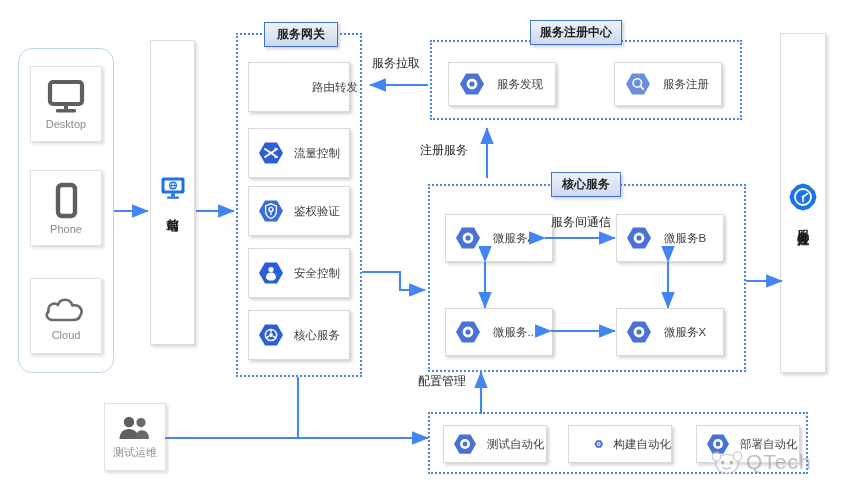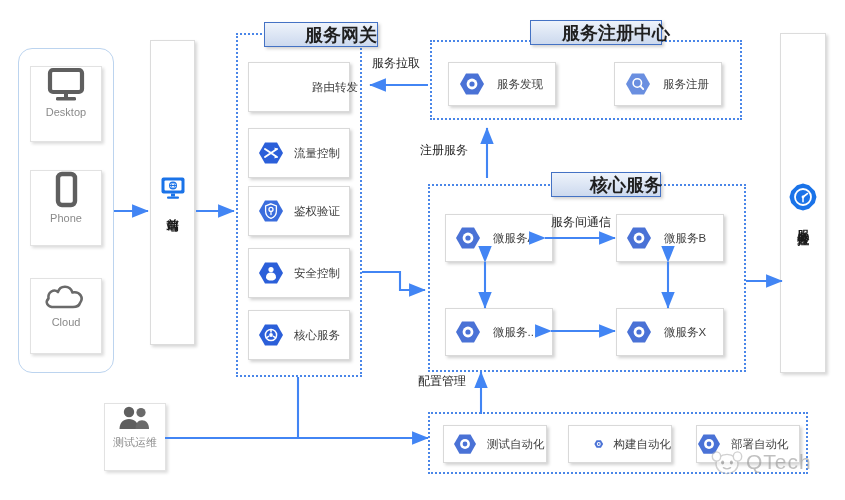--- a/index.html
+++ b/index.html
@@ -18,35 +18,34 @@
   .item .lbl{font-size:11.5px;color:#404040;white-space:nowrap;}
 
   
   .group{
     position:absolute;border:2px dotted #4a86e8;box-sizing:border-box;background:transparent;
   }
   .group-title{
     position:absolute;z-index:6;
     background:linear-gradient(#eef3fb,#ccd9ee);
     border:1px solid #4472c4;
-    color:#1f1f1f;font-size:18px;font-weight:bold;
+    color:#1f1f1f;font-size:12px;font-weight:bold;
     display:flex;align-items:center;justify-content:center;
     box-shadow:2px 2px 3px rgba(0,0,0,.18);
     white-space:nowrap;
-    padding-left:40px;
   }
 
   
   .devgroup{
     position:absolute;border:1px solid #bcd4ef;border-radius:14px;box-sizing:border-box;
   }
   .devbox{
     position:absolute;background:#fff;border:1px solid #e2e2e2;
     box-shadow:2px 2px 3px rgba(0,0,0,.14);
-    display:flex;flex-direction:column;align-items:center;
+    display:flex;flex-direction:column;align-items:center;justify-content:center;
     box-sizing:border-box;
   }
   .devbox .dlbl{font-size:11px;color:#8a8a8a;margin-top:1px;}
 
   
   .column{
     position:absolute;background:#fff;border:1px solid #dcdcdc;
     box-shadow:2px 2px 3px rgba(0,0,0,.16);
     display:flex;flex-direction:column;align-items:center;justify-content:center;
     box-sizing:border-box;
@@ -275,21 +274,21 @@
 
   <div class="card item" style="left:568px;top:425px;width:104px;height:38px;padding-left:25px;">
     <svg width="24" height="22" viewBox="0 0 26 24">
       <path d="M7 1.5 L19 1.5 L25 12 L19 22.5 L7 22.5 L1 12 Z" fill="#4a72d6"></path>
       <circle cx="13" cy="12" r="5.4" fill="#fff"></circle>
       <circle cx="13" cy="12" r="2.6" fill="#4a72d6"></circle>
     </svg>
     <span class="lbl" style="margin-left:10px;">构建自动化</span>
   </div>
 
-  <div class="card item" style="left:696px;top:425px;width:104px;height:38px;">
+  <div class="card item" style="left:696px;top:425px;width:104px;height:38px;padding-left:9px;">
     <svg width="24" height="22" viewBox="0 0 26 24">
       <path d="M7 1.5 L19 1.5 L25 12 L19 22.5 L7 22.5 L1 12 Z" fill="#4a72d6"></path>
       <circle cx="13" cy="12" r="5.4" fill="#fff"></circle>
       <circle cx="13" cy="12" r="2.6" fill="#4a72d6"></circle>
     </svg>
     <span class="lbl" style="margin-left:10px;">部署自动化</span>
   </div>
 
   <div class="devbox" style="left:104px;top:403px;width:62px;height:68px;">
     <svg width="40" height="30" viewBox="0 0 40 30">

